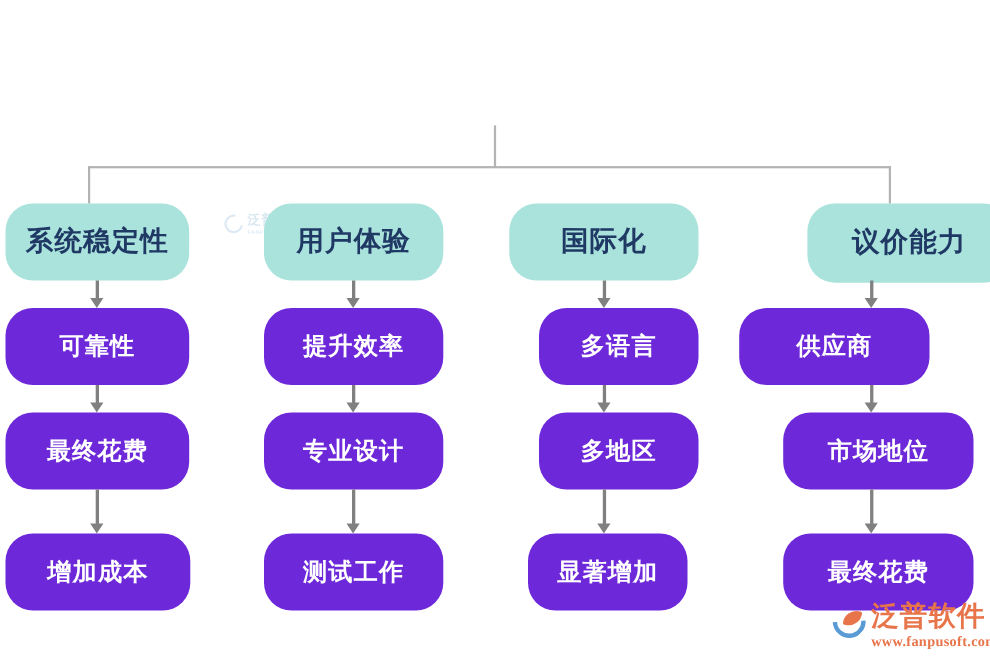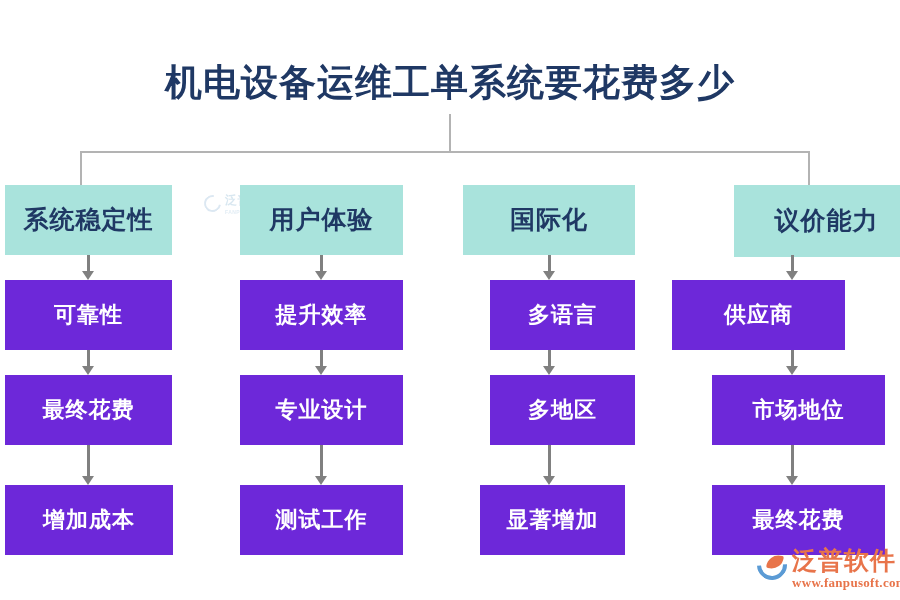--- a/index.html
+++ b/index.html
@@ -51,20 +51,21 @@
     top: 185px;
   }
 
   .node {
     position: absolute;
     display: flex;
     align-items: center;
     justify-content: center;
     text-align: center;
     line-height: 1.1;
+    border-radius: 25px;
   }
 
   .node-head {
     background: #a9e3dc;
     color: #1f3864;
     font-size: 25px;
     font-weight: 700;
     letter-spacing: 1px;
   }
 
@@ -174,21 +175,20 @@
     color: #e8744a;
     letter-spacing: .3px;
     white-space: nowrap;
   }
 </style>
 </head>
 <body>
 
 <div id="canvas">
 
-  <div class="title">机电设备运维工单系统要花费多少</div>
 
   <div class="conn conn-stem"></div>
   <div class="conn conn-bus"></div>
   <div class="conn conn-leg-left"></div>
   <div class="conn conn-leg-right"></div>
 
   <div class="wm-center">
     <div class="wm-mark"></div>
     <div class="wm-txt">
       <span class="wm-cn">泛普软件</span>

